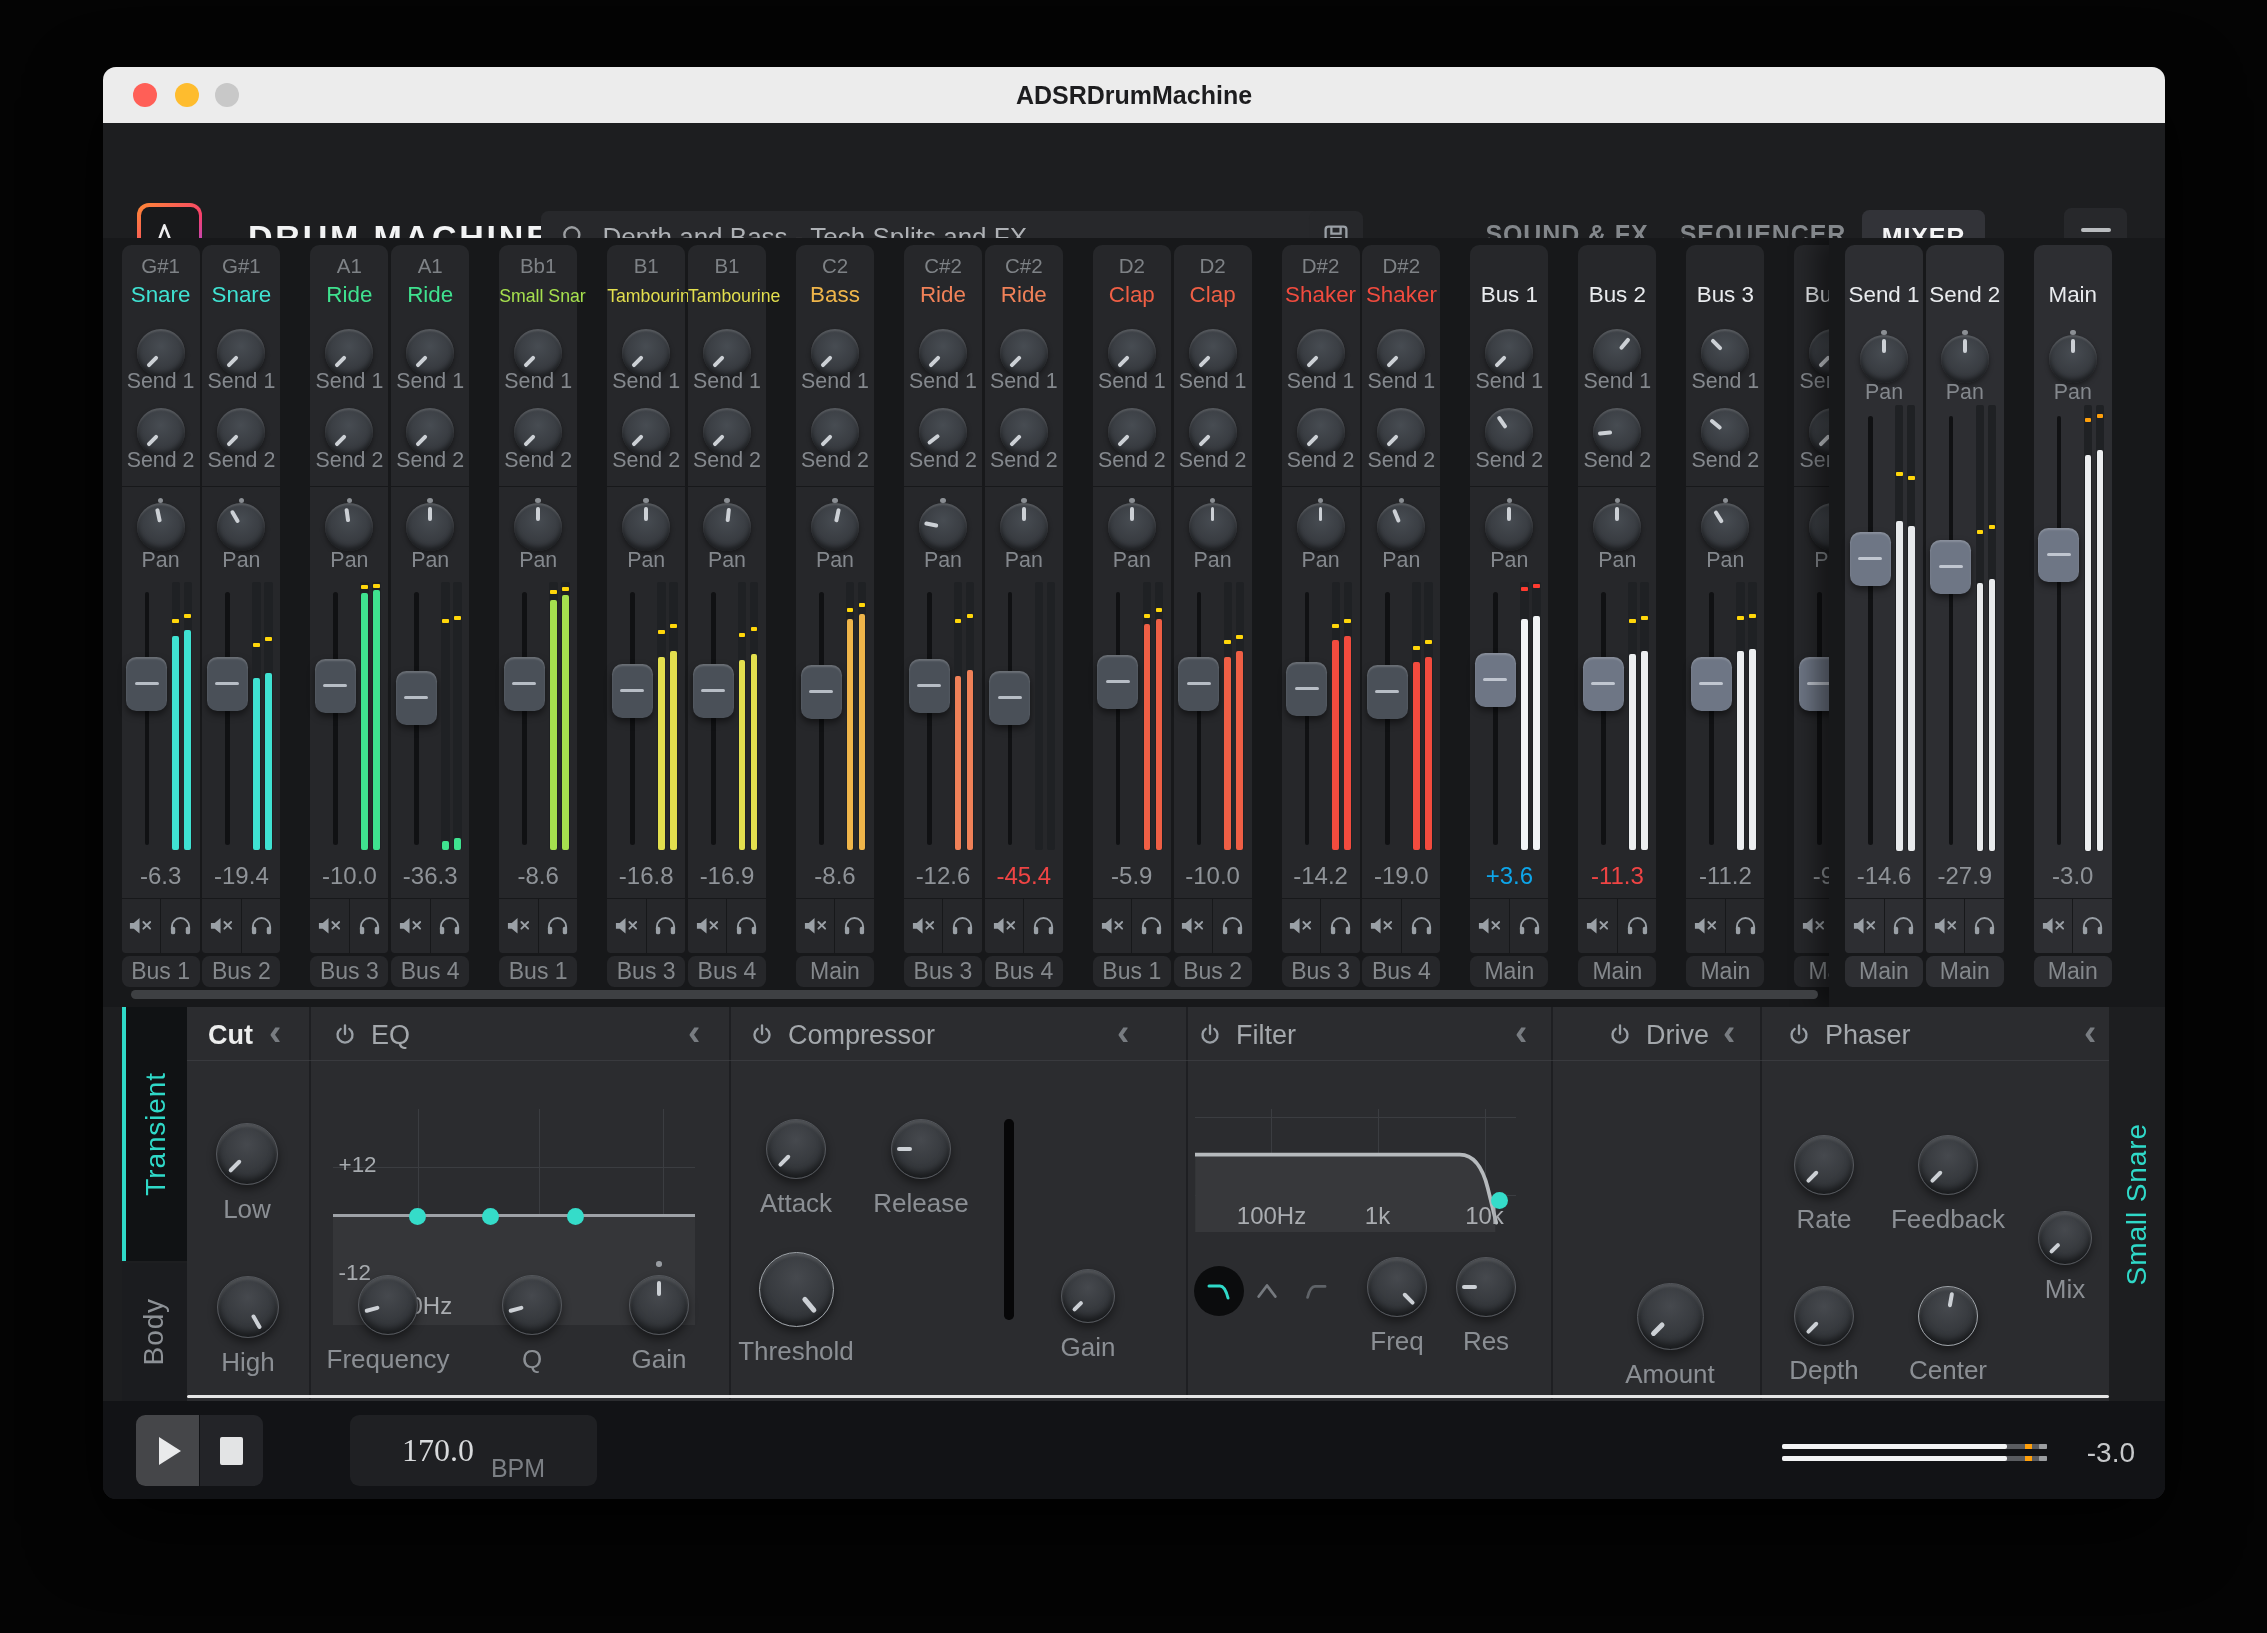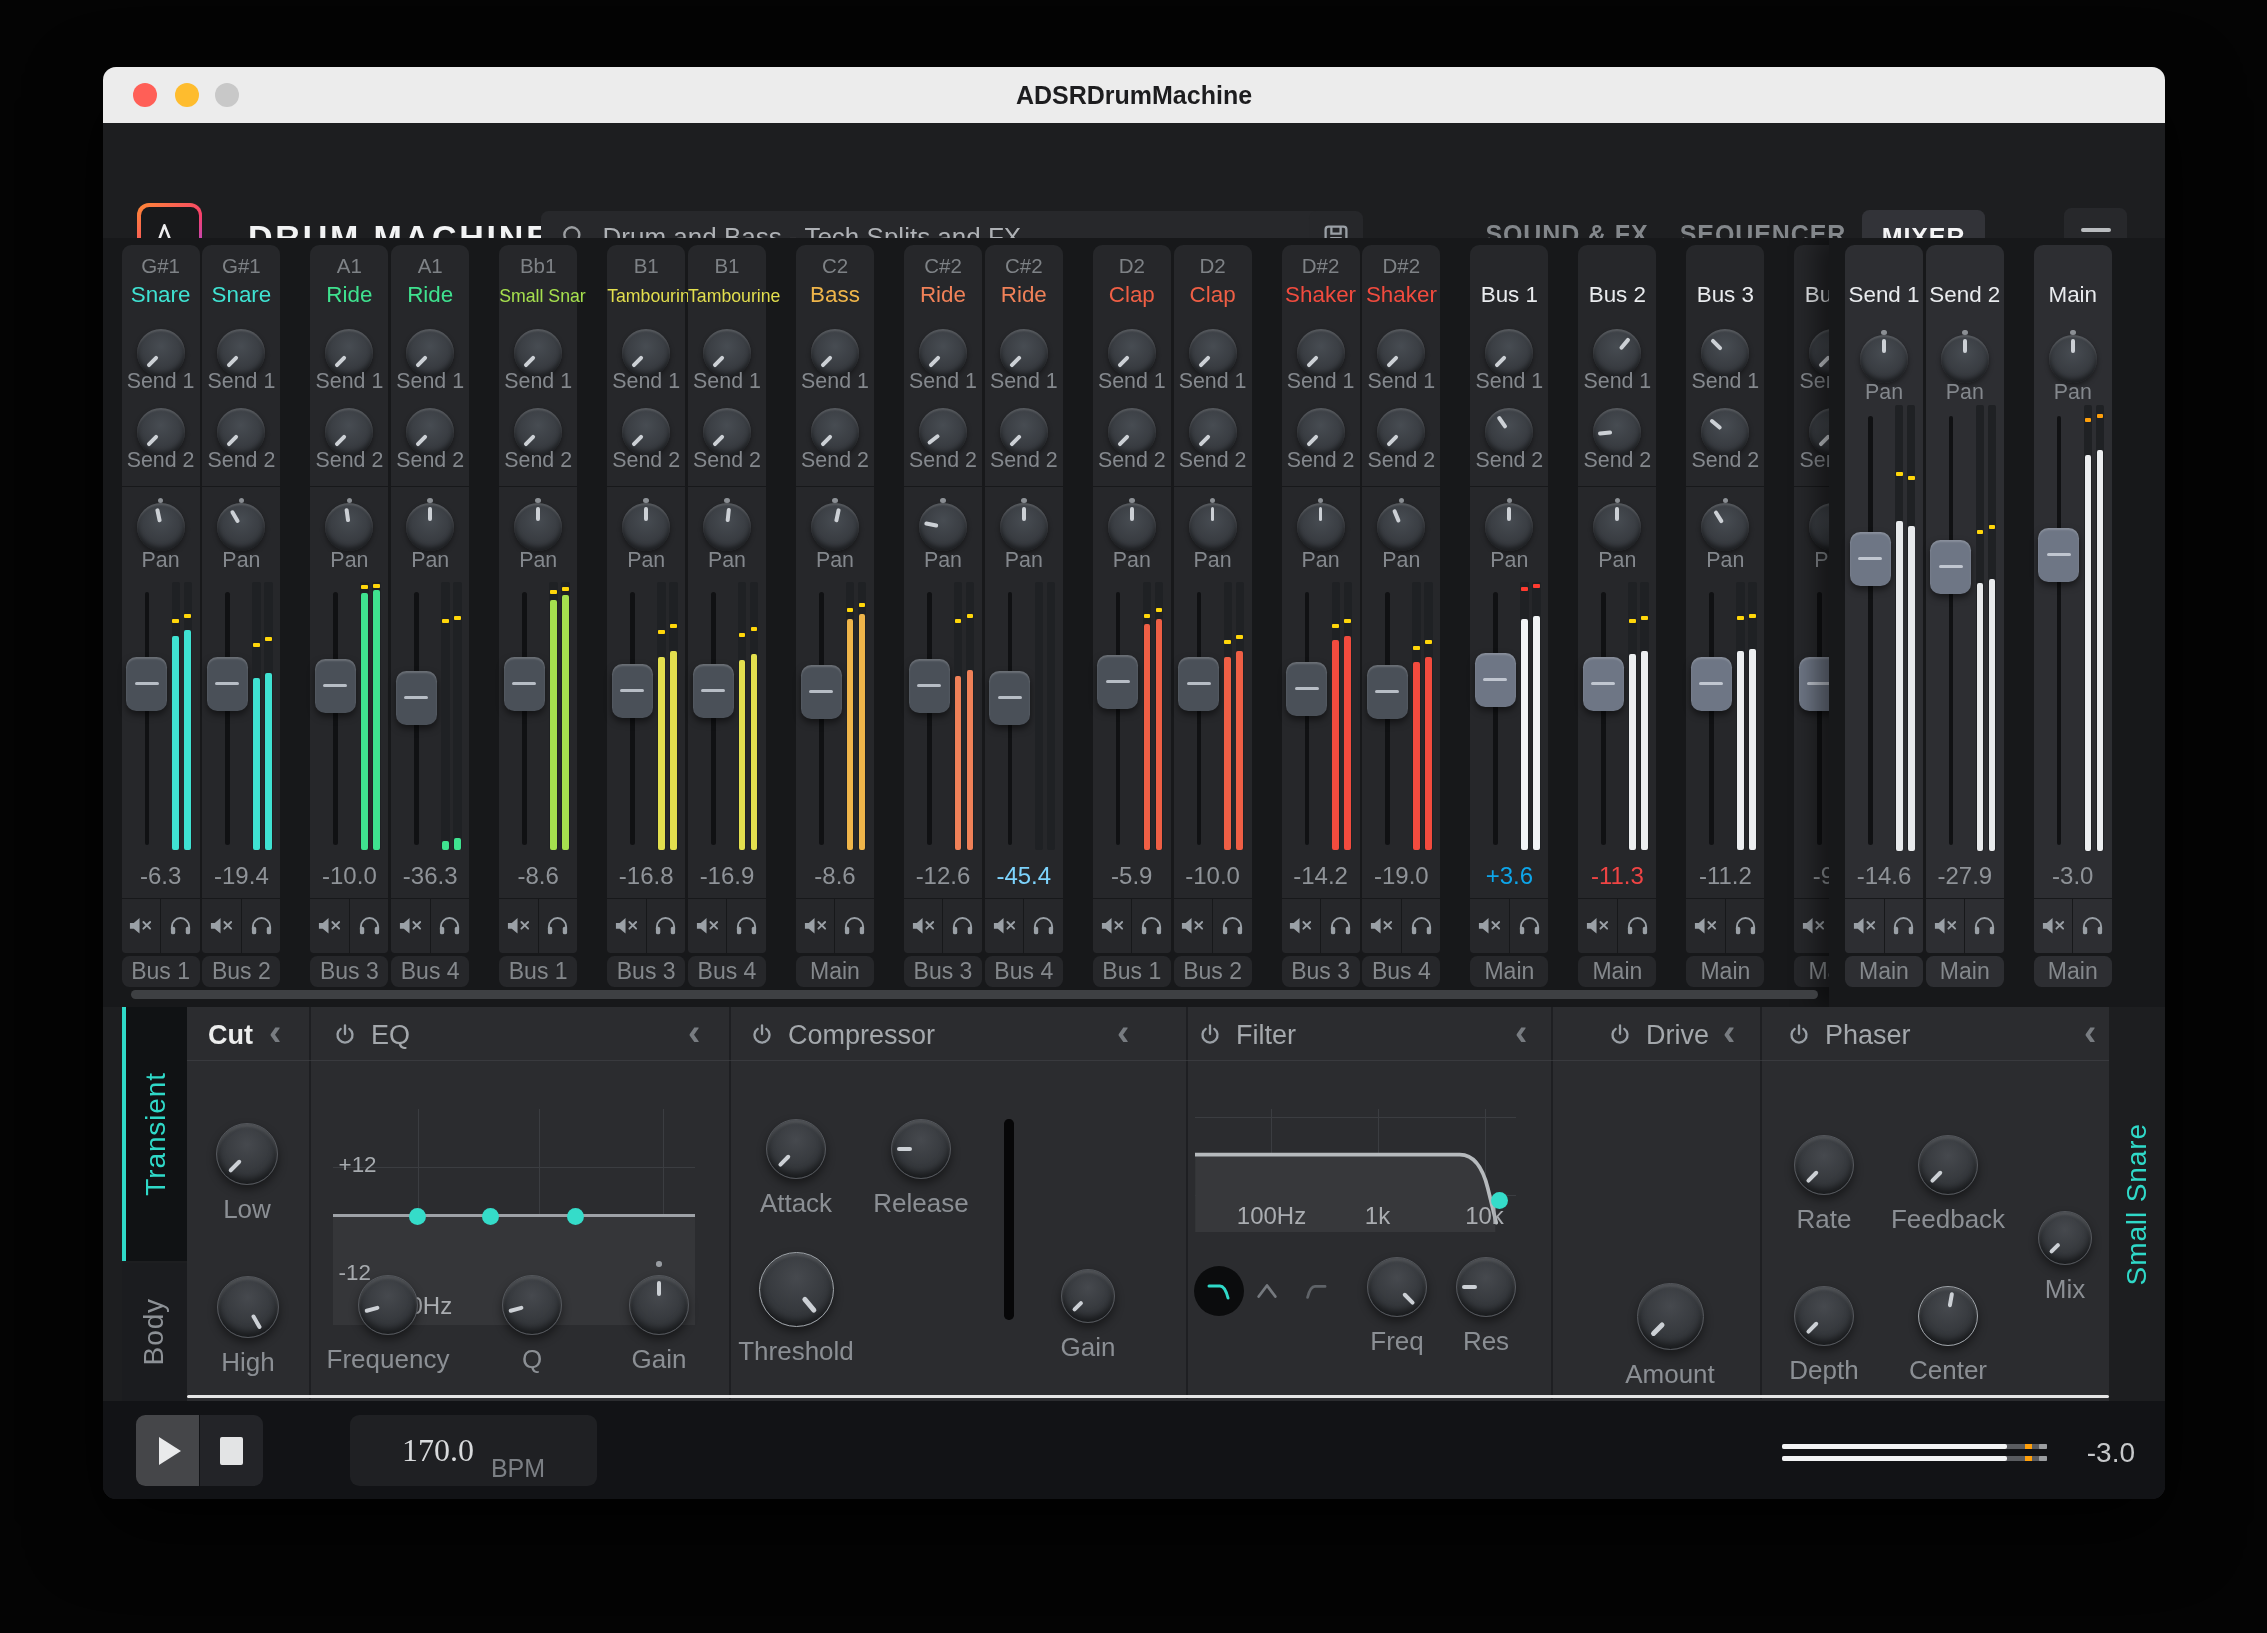--- a/index.html
+++ b/index.html
@@ -115,21 +115,21 @@
             <polyline points="10,44 21,14 30,37 46,37" fill="none" stroke="#ededee" stroke-width="3.5" stroke-linejoin="round" stroke-linecap="round"></polyline>
           </svg>
         </div>
       </div>
       <div class="appname">DRUM MACHINE</div>
       <div class="search">
         <svg width="28" height="28" viewBox="0 0 26 26">
           <circle cx="11" cy="11" r="7" fill="none" stroke="#9b9ea1" stroke-width="2.2"></circle>
           <path d="M16.5 16.5 L22 22" stroke="#9b9ea1" stroke-width="2.2" stroke-linecap="round"></path>
         </svg>
-        <span>Drum and Bass - Tech Splits and FX</span>
+        <span>Depth and Bass - Tech Splits and FX</span>
       </div>
       <div class="savebtn">
         <svg width="30" height="30" viewBox="0 0 26 26">
           <rect x="4" y="4" width="18" height="18" rx="2.5" fill="none" stroke="#9aa0a6" stroke-width="2"></rect>
           <path d="M9 4 v6 h8 v-6" fill="none" stroke="#9aa0a6" stroke-width="2"></path>
           <rect x="9" y="14" width="8" height="8" fill="none" stroke="#9aa0a6" stroke-width="2"></rect>
         </svg>
       </div>
       <div class="navtab" style="left:1366px;">SOUND &amp; FX</div>
       <div class="navtab" style="left:1562px;">SEQUENCER</div>
@@ -581,21 +581,21 @@
               <div class="hdiv"></div>
               <div class="pdot" style="top:253px"></div>
               <div class="mknob" style="top:258px;--a:0deg">
                 <div class="ki"></div>
               </div>
               <div class="mlab" style="top:303px">Pan</div>
               <div class="ftrack" style="top:347px;height:253px"></div>
               <div class="fhandle" style="top:426px;background:#4a5058"></div>
               <div class="meter" style="left:50px;top:337px;height:268px"></div>
               <div class="meter" style="left:62px;top:337px;height:268px"></div>
-              <div class="sdb" style="color:#7dd3fc">-45.4</div>
+              <div class="sdb" style="color:#ef4444">-45.4</div>
               <div class="brow">
                 <div class="bcell">
                   <svg viewBox="0 0 26 20" width="25" height="19.6">
                     <path d="M2 7h4l6-5v16l-6-5H2z" fill="#9aa0a6"></path>
                     <path d="M16 6l7 7M23 6l-7 7" stroke="#9aa0a6" stroke-width="2" stroke-linecap="round"></path>
                   </svg>
                 </div>
                 <div class="bcell">
                   <svg viewBox="0 0 24 21" width="23" height="20.5">
                     <path d="M3 15v-3a9 9 0 0 1 18 0v3" fill="none" stroke="#9aa0a6" stroke-width="2"></path>

